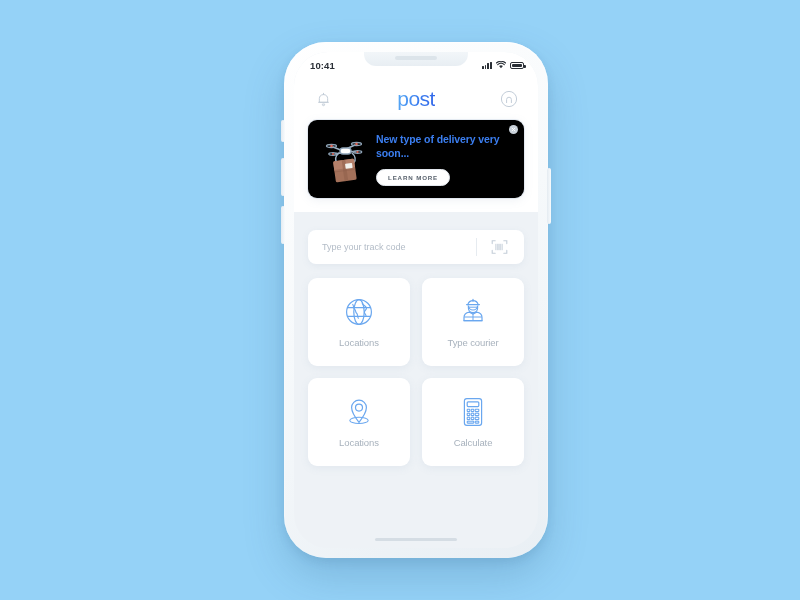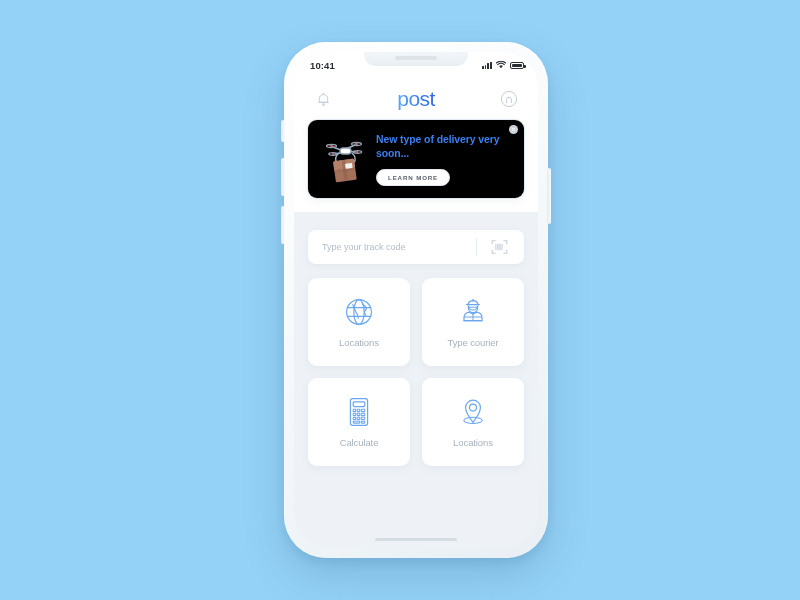--- a/index.html
+++ b/index.html
@@ -400,20 +400,31 @@
               <path d="M11.4 9.4 A4.6 4.6 0 0 0 20.6 9.4 V12 A4.6 4.6 0 0 1 11.4 12 Z"></path>
               <path d="M11.4 11.2 H20.6" stroke-width="1"></path>
 
               <path d="M7 24.6 V21.4 C7 18.6 9.4 16.6 12.4 16.1 L16 18 L19.6 16.1 C22.6 16.6 25 18.6 25 21.4 V24.6 Z"></path>
               <path d="M7 24.6 H25"></path>
               <path d="M16 18 V24.6" stroke-width="1"></path>
               <path d="M7.6 21 H24.4" stroke-width="1"></path>
             </svg>
           </div>
           <div class="tile-label">Type courier</div>
+        </div>
+
+        <div class="tile">
+          <div class="tile-icon">
+            <svg width="32" height="32" viewBox="0 0 32 32" fill="none" stroke="currentColor" stroke-width="1.2">
+              <path d="M16 4.2 A7.4 7.4 0 0 0 8.6 11.6 C8.6 17 16 26.4 16 26.4 C16 26.4 23.4 17 23.4 11.6 A7.4 7.4 0 0 0 16 4.2 Z"></path>
+              <circle cx="16" cy="11.6" r="3.5"></circle>
+              <ellipse cx="16" cy="24.4" rx="9.2" ry="3.1" stroke-width="1.05"></ellipse>
+            </svg>
+          </div>
+          <div class="tile-label">Locations</div>
         </div>
 
         <div class="tile">
           <div class="tile-icon">
             <svg width="30" height="32" viewBox="0 0 30 32" fill="none" stroke="currentColor" stroke-width="1.2">
               <rect x="6.4" y="2.6" width="17.2" height="26.8" rx="2.4"></rect>
               <rect x="9.2" y="5.8" width="11.6" height="4.8" rx="1"></rect>
               <g stroke-width="1.05">
                 <rect x="9.2" y="13.2" width="2.6" height="2.4" rx="0.5"></rect>
                 <rect x="13.2" y="13.2" width="2.6" height="2.4" rx="0.5"></rect>
@@ -425,30 +436,19 @@
                 <rect x="13.2" y="21.2" width="2.6" height="2.4" rx="0.5"></rect>
                 <rect x="17.2" y="21.2" width="3.6" height="2.4" rx="0.5"></rect>
                 <rect x="9.2" y="25.2" width="6.6" height="1.9" rx="0.5"></rect>
                 <rect x="17.2" y="25.2" width="3.6" height="1.9" rx="0.5"></rect>
               </g>
             </svg>
           </div>
           <div class="tile-label">Calculate</div>
         </div>
 
-        <div class="tile">
-          <div class="tile-icon">
-            <svg width="32" height="32" viewBox="0 0 32 32" fill="none" stroke="currentColor" stroke-width="1.2">
-              <path d="M16 4.2 A7.4 7.4 0 0 0 8.6 11.6 C8.6 17 16 26.4 16 26.4 C16 26.4 23.4 17 23.4 11.6 A7.4 7.4 0 0 0 16 4.2 Z"></path>
-              <circle cx="16" cy="11.6" r="3.5"></circle>
-              <ellipse cx="16" cy="24.4" rx="9.2" ry="3.1" stroke-width="1.05"></ellipse>
-            </svg>
-          </div>
-          <div class="tile-label">Locations</div>
-        </div>
-
       </div>
     </div>
 
     <div id="home-indicator"></div>
 
   </div>
 </div>
 
 </body></html>

